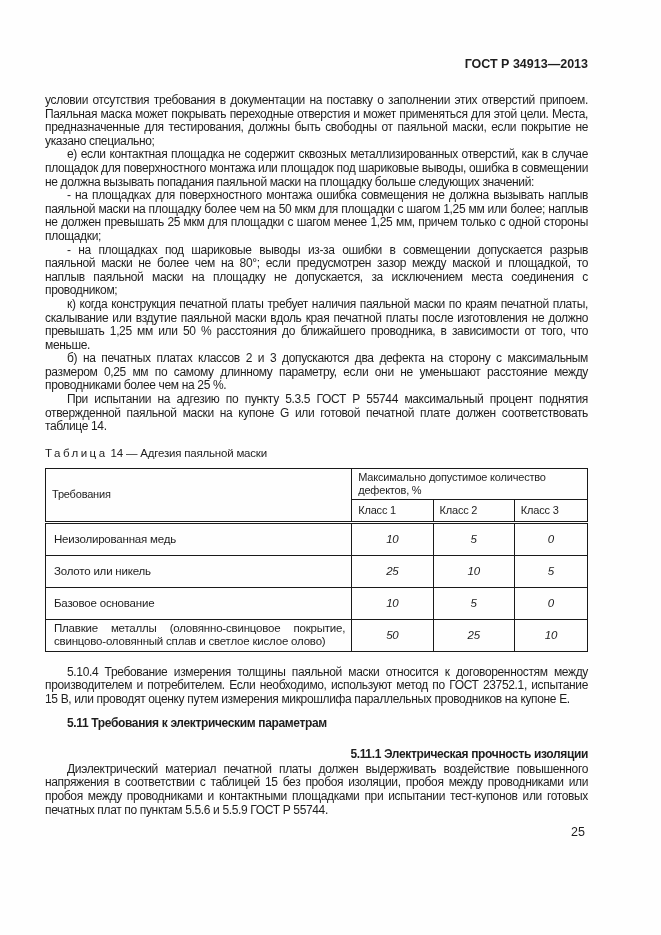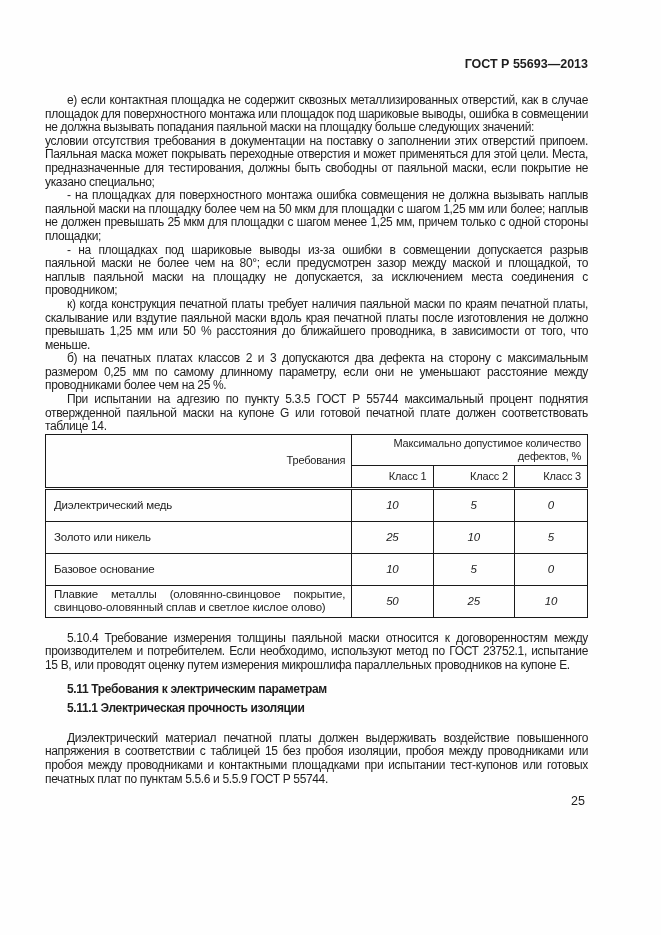--- a/index.html
+++ b/index.html
@@ -35,23 +35,23 @@
     line-height:13.6px;
     letter-spacing:-0.35px;
     text-align:justify;
     text-indent:22px;
   }
   .para.flush{text-indent:0;}
   .para.heading{
     font-weight:bold;
     text-align:left;
     margin-top:10px;
-    margin-bottom:6px;
+    margin-bottom:18px;
   }
-  .para.heading + .para.heading{margin-top:6px;margin-bottom:16px;}
+  .para.heading + .para.heading{margin-top:6px;margin-bottom:1px;text-align:right;}
   .table-caption{
     font-size:11.5px;
     letter-spacing:-0.2px;
     margin-top:13px;
     margin-bottom:9px;
   }
   .table-caption .spaced{letter-spacing:2.5px;}
   table.gost{
     width:100%;
     border-collapse:collapse;
@@ -59,50 +59,54 @@
   }
   table.gost th,table.gost td{
     border:1px solid var(--border-color);
     font-weight:normal;
     font-size:11px;
     line-height:13px;
     letter-spacing:-0.2px;
     padding:2px 6px;
     vertical-align:middle;
   }
-  table.gost thead th{text-align:right;height:17px;}
+  table.gost thead th{text-align:left;height:17px;}
   table.gost tbody td{height:27px;font-size:11.5px;}
   table.gost tbody td.surface{text-align:left;padding-left:8px;text-align:justify;}
   table.gost tbody td.val{text-align:center;font-style:italic;}
   table.gost tbody tr:first-child td{border-top:3px double var(--border-color);}
   .after-table{margin-top:14px;}
   .page-number{
     text-align:right;
     font-size:12.5px;
     margin-top:8px;
     padding-right:3px;
   }
 </style>
 </head>
 <body>
 
 <div class="page">
 
-  <div class="running-header">ГОСТ Р 55693—2013</div>
+  <div class="running-header">ГОСТ Р 34913—2013</div>
 
   <div id="content-before">
+      <p class="para flush">условии отсутствия требования в документации на поставку о заполнении этих отверстий припоем. Паяльная маска может покрывать переходные отверстия и может применяться для этой цели. Места, предназначенные для тестирования, должны быть свободны от паяльной маски, если покрытие не указано специально;</p>
       <p class="para">е) если контактная площадка не содержит сквозных металлизированных отверстий, как в случае площадок для поверхностного монтажа или площадок под шариковые выводы, ошибка в совмещении не должна вызывать попадания паяльной маски на площадку больше следующих значений:</p>
-      <p class="para flush">условии отсутствия требования в документации на поставку о заполнении этих отверстий припоем. Паяльная маска может покрывать переходные отверстия и может применяться для этой цели. Места, предназначенные для тестирования, должны быть свободны от паяльной маски, если покрытие не указано специально;</p>
       <p class="para">- на площадках для поверхностного монтажа ошибка совмещения не должна вызывать наплыв паяльной маски на площадку более чем на 50 мкм для площадки с шагом 1,25 мм или более; наплыв не должен превышать 25 мкм для площадки с шагом менее 1,25 мм, причем только с одной стороны площадки;</p>
       <p class="para">- на площадках под шариковые выводы из-за ошибки в совмещении допускается разрыв паяльной маски не более чем на 80°; если предусмотрен зазор между маской и площадкой, то наплыв паяльной маски на площадку не допускается, за исключением места соединения с проводником;</p>
       <p class="para">к) когда конструкция печатной платы требует наличия паяльной маски по краям печатной платы, скалывание или вздутие паяльной маски вдоль края печатной платы после изготовления не должно превышать 1,25 мм или 50 % расстояния до ближайшего проводника, в зависимости от того, что меньше.</p>
       <p class="para">б) на печатных платах классов 2 и 3 допускаются два дефекта на сторону с максимальным размером 0,25 мм по самому длинному параметру, если они не уменьшают расстояние между проводниками более чем на 25 %.</p>
       <p class="para">При испытании на адгезию по пункту 5.3.5 ГОСТ Р 55744 максимальный процент поднятия отвержденной паяльной маски на купоне G или готовой печатной плате должен соответствовать таблице 14.</p>
     </div>
 
+  <div class="table-caption">
+    <span class="spaced">Таблица</span>
+    <span>14 — Адгезия паяльной маски</span>
+  </div>
 
   <table class="gost">
     <colgroup>
       <col style="width:56.5%">
       <col style="width:15%">
       <col style="width:15%">
       <col style="width:13.5%">
     </colgroup>
     <thead>
       <tr>
@@ -110,21 +114,21 @@
         <th colspan="3">Максимально допустимое количество дефектов, %</th>
       </tr>
       <tr id="class-header-row">
           <th>Класс 1</th>
           <th>Класс 2</th>
           <th>Класс 3</th>
         </tr>
     </thead>
     <tbody id="table-body">
         <tr>
-          <td class="surface">Диэлектрический медь</td>
+          <td class="surface">Неизолированная медь</td>
           <td class="val">10</td>
           <td class="val">5</td>
           <td class="val">0</td>
         </tr>
         <tr>
           <td class="surface">Золото или никель</td>
           <td class="val">25</td>
           <td class="val">10</td>
           <td class="val">5</td>
         </tr>

